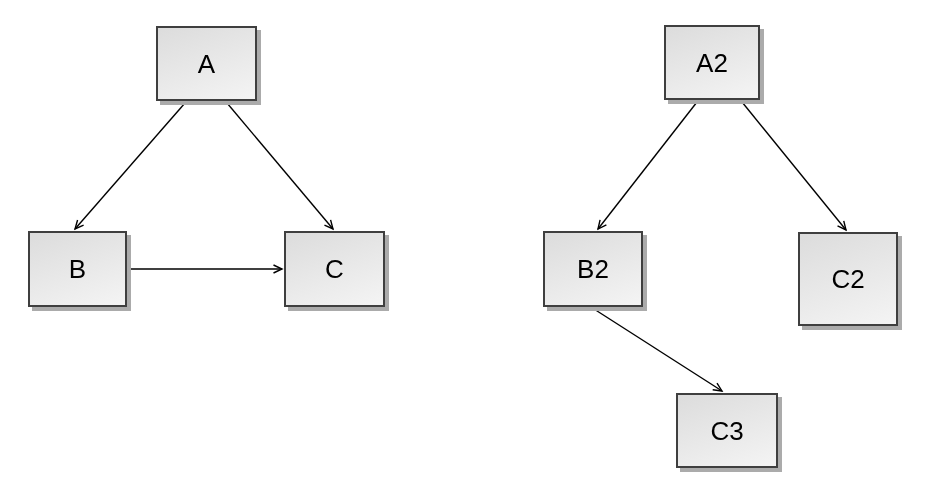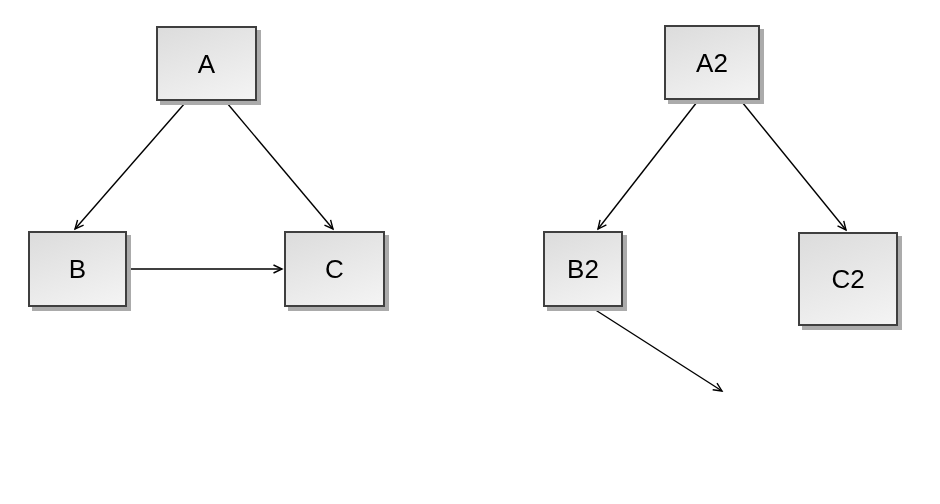--- a/index.html
+++ b/index.html
@@ -66,19 +66,22 @@
     </div>
     <div class="node" style="left: 28px; top: 231px; width: 99px; height: 76px;">
       <span class="node-label">B</span>
     </div>
     <div class="node" style="left: 284px; top: 231px; width: 101px; height: 76px;">
       <span class="node-label">C</span>
     </div>
     <div class="node" style="left: 664px; top: 25px; width: 96px; height: 75px;">
       <span class="node-label">A2</span>
     </div>
-    <div class="node" style="left: 543px; top: 231px; width: 80px; height: 76px;">
+    <div class="node" style="left: 543px; top: 231px; width: 100px; height: 76px;">
       <span class="node-label">B2</span>
     </div>
     <div class="node" style="left: 798px; top: 232px; width: 100px; height: 94px;">
       <span class="node-label">C2</span>
     </div>
+    <div class="node" style="left: 676px; top: 393px; width: 102px; height: 75px;">
+      <span class="node-label">C3</span>
+    </div>
   </div>
 
 </body></html>

